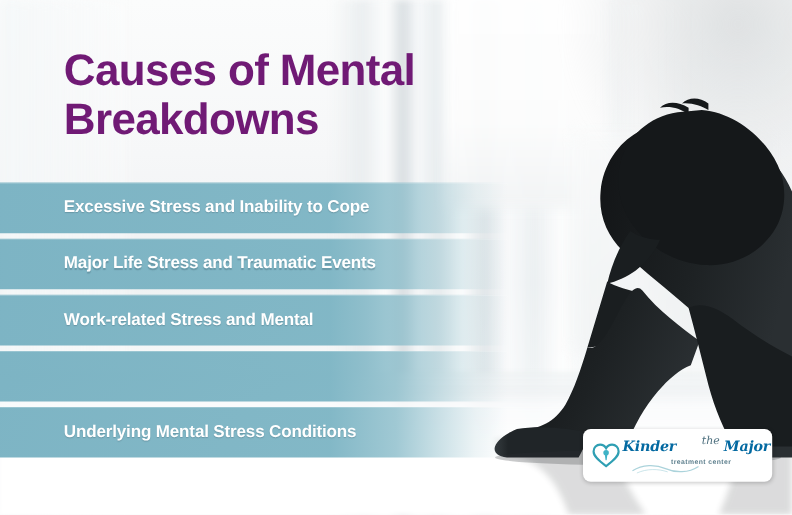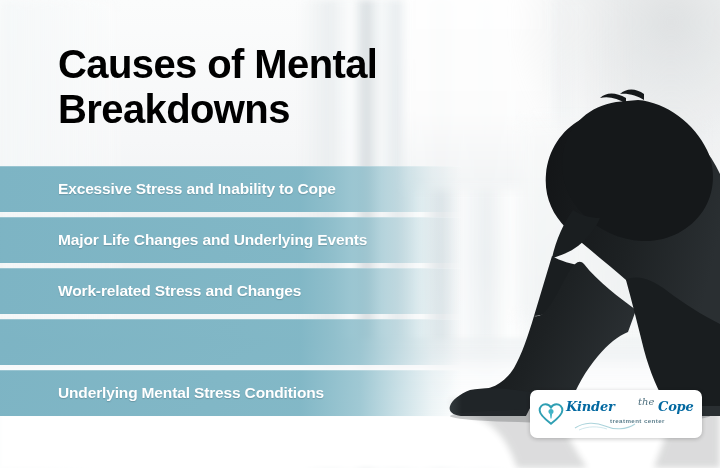--- a/index.html
+++ b/index.html
@@ -147,21 +147,21 @@
 
   
   .title {
     position: absolute;
     left: 58px;
     top: 42px;
     width: 440px;
     font-size: 40px;
     line-height: 45px;
     font-weight: bold;
-    color: #000000;
+    color: #701a75;
     letter-spacing: -0.6px;
     white-space: pre-line;
   }
 
   
   .bars {
     position: absolute;
     left: 0;
     top: 166px;
     width: 720px;
@@ -371,26 +371,26 @@
 
   <div class="bars">
 
     <div class="bar">
       <div class="bar-fill"></div>
       <div class="bar-label">Excessive Stress and Inability to Cope</div>
     </div>
 
     <div class="bar">
       <div class="bar-fill"></div>
-      <div class="bar-label">Major Life Changes and Underlying Events</div>
+      <div class="bar-label">Major Life Stress and Traumatic Events</div>
     </div>
 
     <div class="bar">
       <div class="bar-fill"></div>
-      <div class="bar-label">Work-related Stress and Changes</div>
+      <div class="bar-label">Work-related Stress and Mental</div>
     </div>
 
     <div class="bar">
       <div class="bar-fill"></div>
     </div>
 
     <div class="bar">
       <div class="bar-fill"></div>
       <div class="bar-label">Underlying Mental Stress Conditions</div>
     </div>
@@ -401,21 +401,21 @@
     <div class="logo-mark">
       <svg viewBox="0 0 32 32" xmlns="http://www.w3.org/2000/svg">
         <path d="M16 28 C8 22 2 17 2 11.5 C2 7 5.4 4 9.3 4 C12 4 14.6 5.6 16 8 C17.4 5.6 20 4 22.7 4 C26.6 4 30 7 30 11.5 C30 17 24 22 16 28 Z" fill="none" stroke="#2f9fb3" stroke-width="2.4"></path>
         <circle cx="16" cy="13" r="3.1" fill="#3fb3c6"></circle>
         <path d="M14.6 15.4 L17.4 15.4 L16.6 21.4 L15.4 21.4 Z" fill="#3fb3c6"></path>
       </svg>
     </div>
     <div class="logo-text">
       <div class="logo-name">Kinder</div>
       <div class="logo-the">the</div>
-      <div class="logo-name" style="left:92px;">Cope</div>
+      <div class="logo-name" style="left:92px;">Major</div>
       <div class="logo-sub">treatment center</div>
       <div class="logo-swash">
         <svg viewBox="0 0 62 12" xmlns="http://www.w3.org/2000/svg">
           <path d="M1 8 C10 2 22 2 31 6 C40 10 52 10 61 4" fill="none" stroke="#8fc4cf" stroke-width="1.1" opacity="0.75"></path>
           <path d="M5 10 C14 6 24 6 33 9" fill="none" stroke="#b4d9e0" stroke-width="0.9" opacity="0.7"></path>
         </svg>
       </div>
     </div>
   </div>
 

